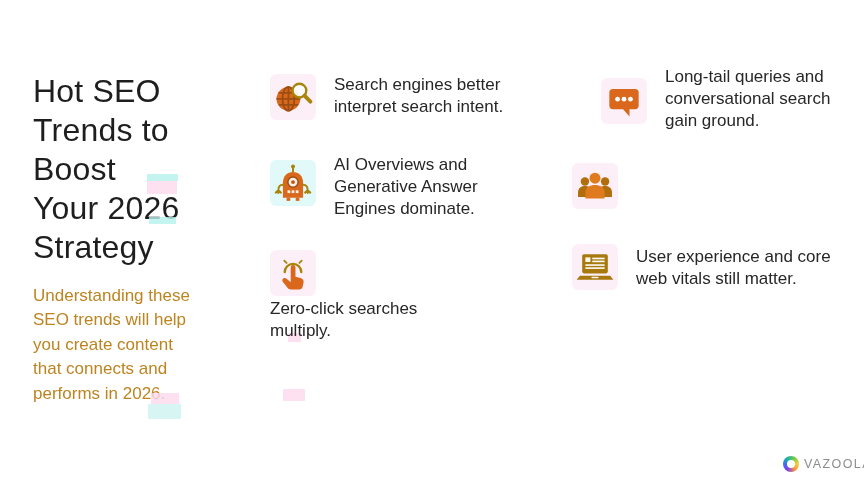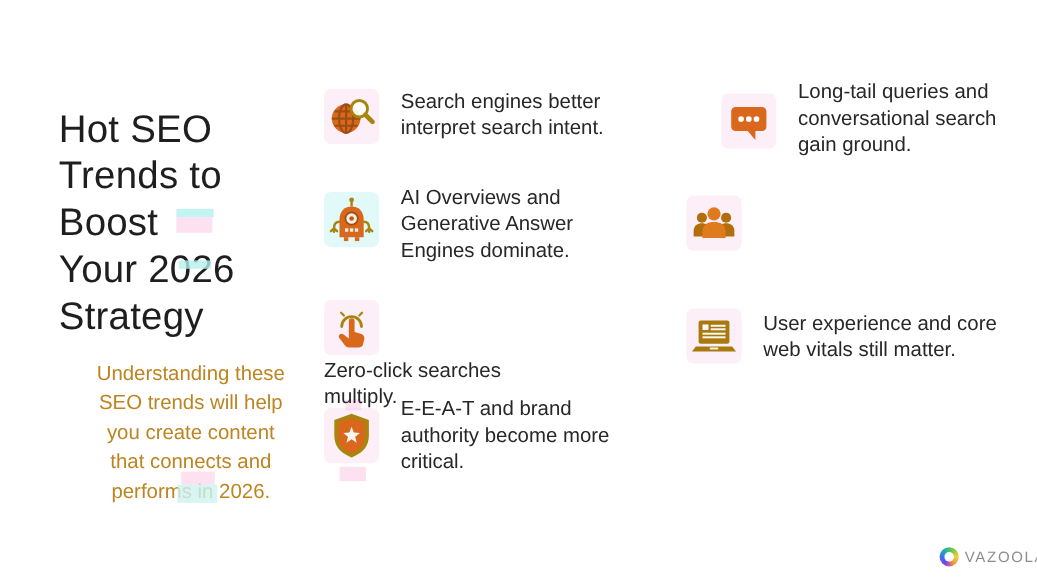--- a/index.html
+++ b/index.html
@@ -48,26 +48,26 @@
   }
   .logo-text{
     font-size:12.5px;color:#8c8c8c;letter-spacing:1.4px;font-weight:400;
   }
 </style>
 </head>
 <body>
 
 <div class="canvas">
 
-  <h1 class="page-title pre" style="margin:16px;">Hot SEO
+  <h1 class="page-title pre" style="margin:0;">Hot SEO
 Trends to
 Boost
 Your 2026
 Strategy</h1>
-  <p class="page-subtitle pre" style="margin:16px;text-align:center;">Understanding these
+  <p class="page-subtitle pre" style="margin:0;">Understanding these
 SEO trends will help
 you create content
 that connects and
 performs in 2026.</p>
 
   <div class="artifact" style="left:147px;top:174px;width:31px;height:7px;background:#b5f1ec;"></div>
   <div class="artifact" style="left:147px;top:181px;width:30px;height:13px;background:#fcd9ee;"></div>
   <div class="artifact" style="left:149px;top:217px;width:27px;height:7px;background:#b5f1ec;"></div>
   <div class="artifact" style="left:151px;top:393px;width:28px;height:11px;background:#fcd9ee;"></div>
   <div class="artifact" style="left:148px;top:404px;width:33px;height:15px;background:#cdf3ef;"></div>
@@ -115,31 +115,20 @@
       <svg width="44" height="44" viewBox="0 0 48 48">
         <path d="M15 23 a9 9 0 1 1 18 0" stroke="#a8850c" stroke-width="2.6" fill="none" stroke-linecap="round"></path>
         <path d="M21.5 18 a2.6 2.6 0 0 1 5.2 0 V28 l5.5 1.5 c2.5 .8 3.8 2.4 3.3 5 l-1 4.5 c-.4 2-1.8 3-3.8 3 h-9 c-1.6 0-2.8-.6-3.7-1.8 l-5-6.5 c-1-1.4-.8-2.8 .4-3.7 1.1-.8 2.5-.6 3.6 .4 l4.5 3.6 z" fill="#d9681c"></path>
         <path d="M17 13 l-2.5-2.5 M31 13 l2.5-2.5" stroke="#a8850c" stroke-width="2" stroke-linecap="round"></path>
       </svg>
     </div>
     <div class="trend-text pre" style="width:200px;">Zero-click searches
 multiply.</div>
   </div>
 
-  <div class="trend-row" style="left:270px;top:328px;">
-    <div class="icon-box halo-pink" style="margin-top:12px;">
-      <svg width="44" height="44" viewBox="0 0 48 48">
-        <path d="M24 6 L38 11 V24 c0 9-6 15-14 18 C16 39 10 33 10 24 V11 Z" fill="#d9681c" stroke="#a8850c" stroke-width="3.4"></path>
-        <polygon points="24,16 26,21.25 31.61,21.53 27.23,25.05 28.7,30.47 24,27.4 19.3,30.47 20.77,25.05 16.39,21.53 22,21.25" fill="#ffffff" fill-opacity="0.95"></polygon>
-      </svg>
-    </div>
-    <div class="trend-text pre" style="width:210px;">E-E-A-T and brand
-authority become more
-critical.</div>
-  </div>
 
   <div class="trend-row" style="left:572px;top:64px;margin-left:29px;">
     <div class="icon-box halo-pink" style="margin-top:14px;">
       <svg width="44" height="44" viewBox="0 0 48 48">
         <path d="M12 11 h24 a4 4 0 0 1 4 4 v14 a4 4 0 0 1-4 4 h-6 v8 l-7-8 H12 a4 4 0 0 1-4-4 V15 a4 4 0 0 1 4-4 z" fill="#d9681c"></path>
         <circle cx="17" cy="22" r="2.6" fill="#ffffff"></circle>
         <circle cx="24" cy="22" r="2.6" fill="#ffffff"></circle>
         <circle cx="31" cy="22" r="2.6" fill="#ffffff"></circle>
       </svg>
     </div>
@@ -154,21 +143,21 @@
         <circle cx="13" cy="19" r="4.6" fill="#b06e0c"></circle>
         <path d="M5.5 36 v-5 c0-5 3.8-7 7.5-7 s7.5 2 7.5 7 v5 z" fill="#b06e0c"></path>
         <circle cx="35" cy="19" r="4.6" fill="#b06e0c"></circle>
         <path d="M27.5 36 v-5 c0-5 3.8-7 7.5-7 s7.5 2 7.5 7 v5 z" fill="#b06e0c"></path>
         <circle cx="24" cy="15.5" r="6" fill="#e07a1f"></circle>
         <path d="M13.5 37.5 v-6 c0-6.5 5.2-8.5 10.5-8.5 s10.5 2 10.5 8.5 v6 z" fill="#e07a1f"></path>
       </svg>
     </div>
   </div>
 
-  <div class="trend-row" style="left:572px;top:257px;justify-content:flex-end;">
+  <div class="trend-row" style="left:572px;top:244px;justify-content:flex-end;">
     <div class="icon-box halo-pink">
       <svg width="44" height="44" viewBox="0 0 48 48">
         <rect x="10" y="10" width="28" height="21" rx="2" fill="#a8790c"></rect>
         <rect x="13.5" y="13.5" width="5.5" height="5" fill="#ffffff" fill-opacity="0.95"></rect>
         <rect x="21" y="13.8" width="13.5" height="1.8" fill="#ffffff" fill-opacity="0.95"></rect>
         <rect x="21" y="17" width="13.5" height="1.8" fill="#ffffff" fill-opacity="0.95"></rect>
         <rect x="13.5" y="21" width="21" height="1.8" fill="#ffffff" fill-opacity="0.95"></rect>
         <rect x="13.5" y="24.3" width="21" height="1.8" fill="#ffffff" fill-opacity="0.95"></rect>
         <path d="M7.5 33.5 h33 l3.5 4.5 h-40 z" fill="#a8790c"></path>
         <rect x="20" y="34.5" width="8" height="1.8" rx="0.9" fill="#ffffff" fill-opacity="0.9"></rect>

